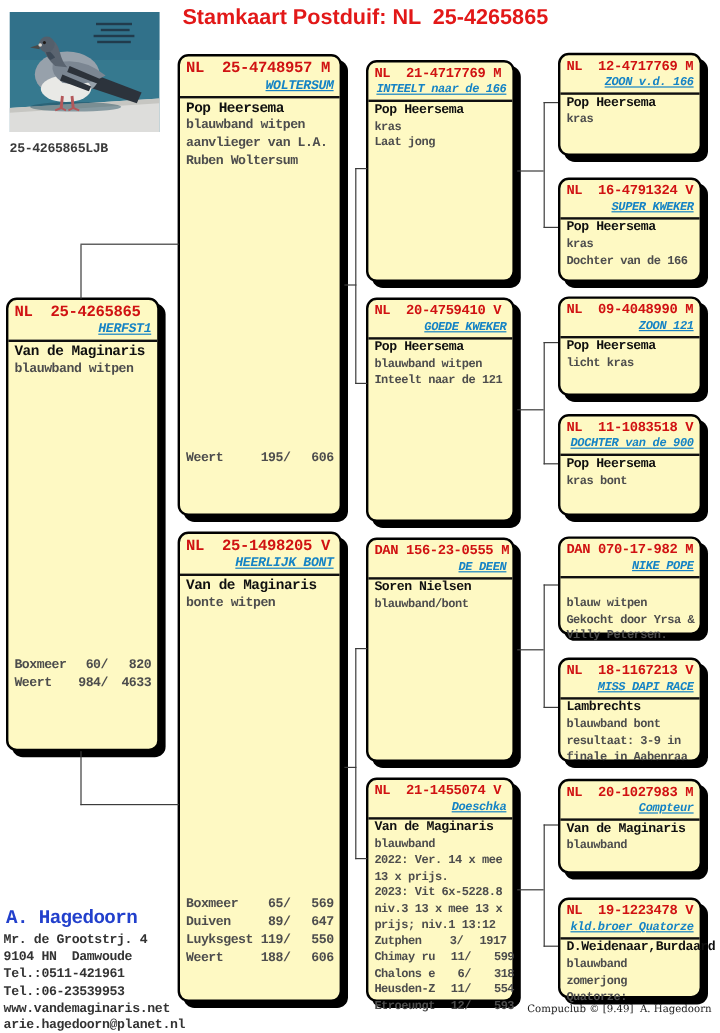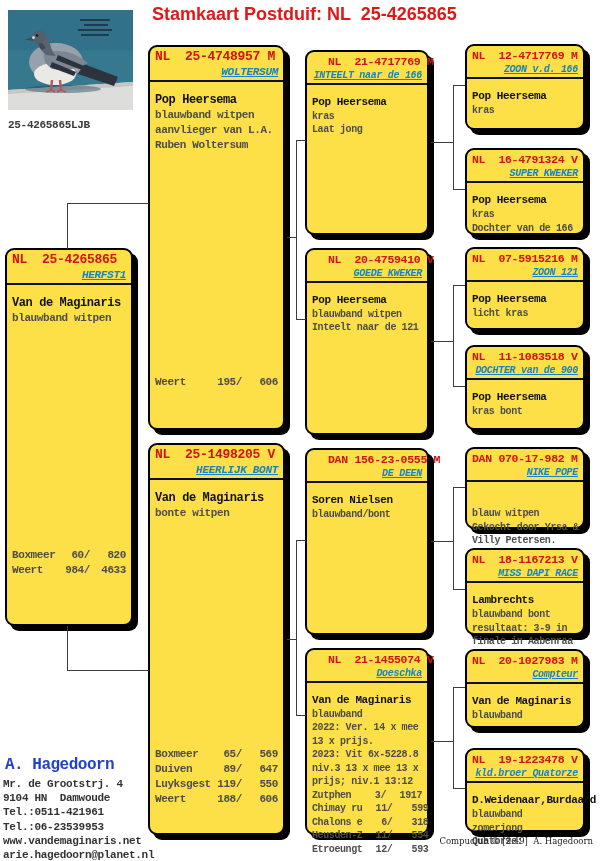--- a/index.html
+++ b/index.html
@@ -12,44 +12,44 @@
     position:absolute; left:152px; top:4px; white-space:pre;
     font-family:"Liberation Sans", sans-serif; font-weight:bold;
     font-size:18px; color:#e21818;
   }
   .photo { position:absolute; left:8px; top:10px; width:125px; height:100px; }
   .photo-caption {
     position:absolute; left:8px; top:119px; font-size:11px; color:#3a3a3a;
     font-weight:bold; letter-spacing:-0.3px;
   }
   .card {
-    position:absolute; background:#fde047; border:2px solid #000;
+    position:absolute; background:#fef9c3; border:2px solid #000;
     border-radius:9px; box-shadow:5px 5px 0 0 #000;
   }
   .head { padding:2px 5px 1px 5px; border-bottom:2px solid #101010; }
   .ring { color:#d01212; font-weight:bold; white-space:pre; letter-spacing:-0.3px; }
   .pname {
     color:#1583c5; font-weight:bold; font-style:italic;
     text-decoration:underline; white-space:pre; letter-spacing:-0.3px;text-align:right;
   }
-  .cbody { padding:11px 5px; position:static; }
+  .cbody { padding:1px 5px; position:static; }
   .fancier { font-weight:bold; color:#101010; white-space:pre; letter-spacing:-0.4px; }
   .details div { color:#4d4d4d; font-weight:bold; white-space:pre; letter-spacing:-0.4px; }
   .results { position:absolute; left:5px; right:5px;font-family:Liberation Mono, monospace; }
   .results.inline { position:static; margin-top:0; }
   .rrow { display:flex; color:#4d4d4d; font-weight:bold; letter-spacing:-0.4px; }
   .rrow .race { flex:1; white-space:pre; }
   .rrow .rpos { text-align:right; min-width:30px; }
   .rrow .rtot { text-align:right; min-width:36px; }
   
   .c12 .ring { font-size:13px; line-height:16px; }
   .c12 .pname { font-size:11px; line-height:14px; }
   .c12 .cbody, .c12 .results { font-size:11px; line-height:15px; }
   .c12 .fancier { font-size:12px; }
-  .c3 .ring { font-size:11.5px; line-height:15px;margin-left:16px; }
+  .c3 .ring { font-size:11.5px; line-height:15px; }
   .c3 .pname { font-size:10px; line-height:13px; }
   .c3 .cbody, .c3 .results { font-size:10px; line-height:13.5px; }
   .c3 .fancier { font-size:11px; }
   .c4 .ring { font-size:11.5px; line-height:15px; }
   .c4 .pname { font-size:10px; line-height:13px; }
   .c4 .cbody, .c4 .results { font-size:10px; line-height:13.5px; }
   .c4 .fancier { font-size:11px; min-height:14px; }
   .line { position:absolute; background:#3c3c3c; }
   .owner-name {
     position:absolute; left:5px; top:756px; color:#2240cc; font-weight:bold;
@@ -292,21 +292,21 @@
       <div class="fancier">Pop Heersema</div>
   <div class="details">
         <div>kras</div>
         <div>Dochter van de 166</div>
       </div>
     </div>
 </div>
 
 <div class="card c4" style="left:465px;top:247px;width:120px;height:83px">
   <div class="head">
-      <div class="ring">NL  07-5915216 M</div>
+      <div class="ring">NL  09-4048990 M</div>
   <div class="pname">ZOON 121</div>
     </div>
   <div class="cbody">
       <div class="fancier">Pop Heersema</div>
   <div class="details">
         <div>licht kras</div>
       </div>
     </div>
 </div>
 

